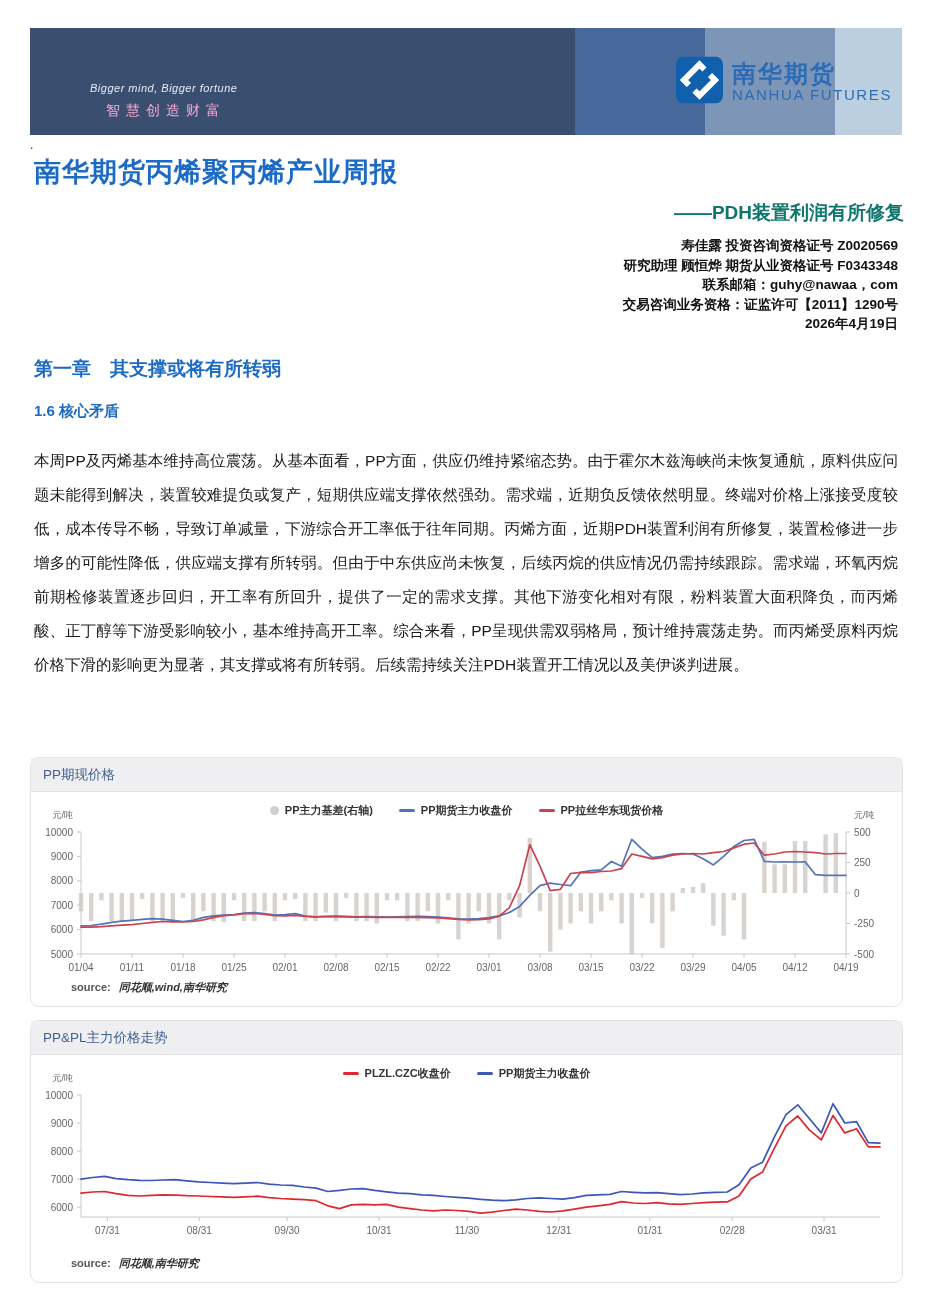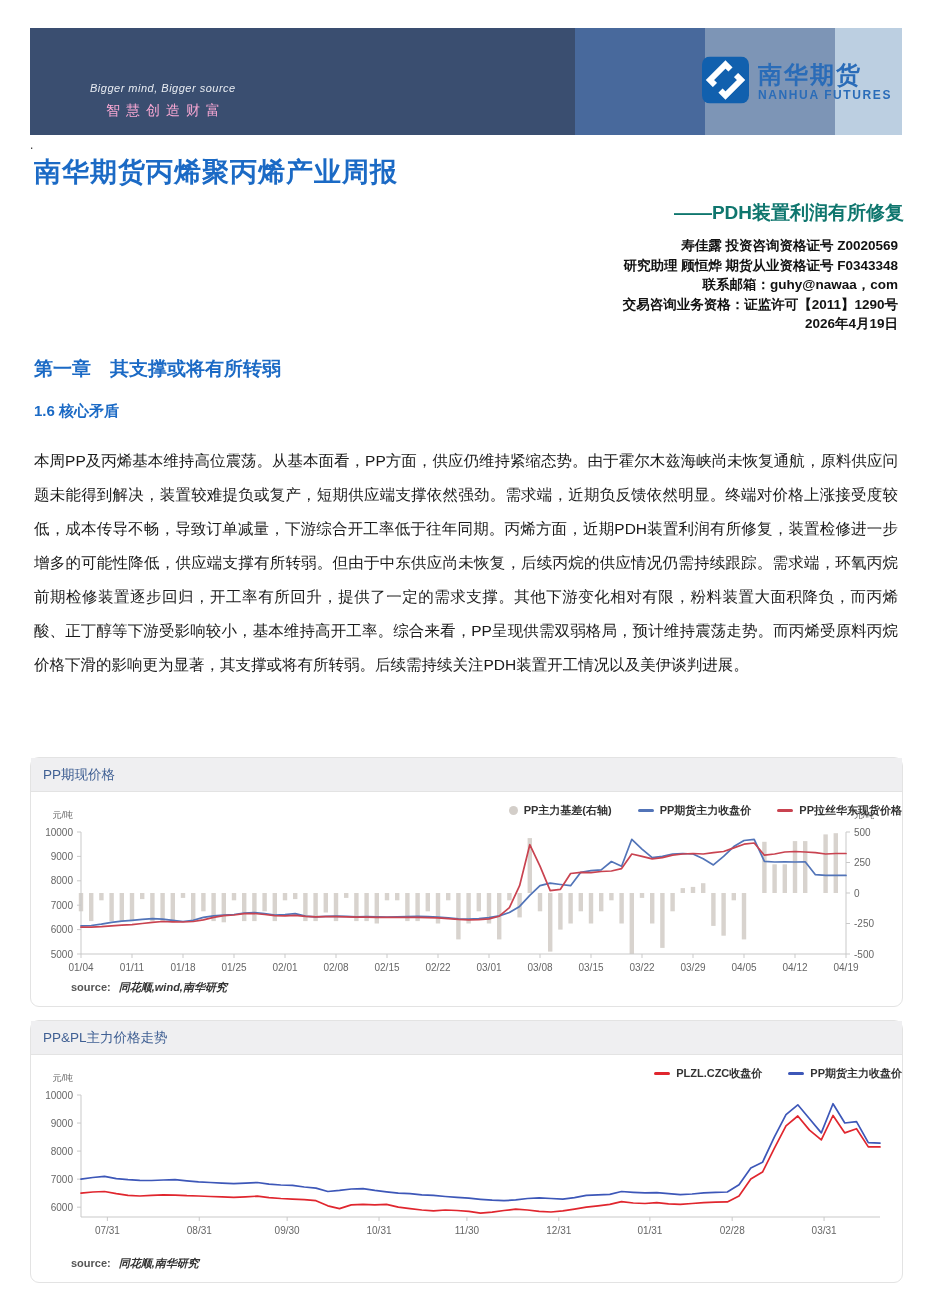--- a/index.html
+++ b/index.html
@@ -10,57 +10,57 @@
   .banner{position:absolute;left:30px;top:28px;width:872px;height:107px;display:flex;background:#3a4e70;}
   .banner-main{flex:1;position:relative;background:#3a4e70;}
   .slogan-en{position:absolute;left:60px;top:54px;font-size:11px;font-style:italic;color:#e8ecf2;letter-spacing:.5px;}
   .slogan-cn{position:absolute;left:76px;top:74px;font-size:14px;color:#f9a8d4;letter-spacing:6px;}
   .stripe{height:100%;}
   .s1{width:130px;background:#48699c;}
   .s2{width:130px;background:#7d95b6;}
   .s3{width:67px;background:#bccfe1;}
   .logo{position:absolute;right:10px;top:50%;transform:translateY(-50%);display:flex;align-items:center;gap:9px;}
   .logo-cn{font-size:24px;font-weight:700;color:#2a6cb8;letter-spacing:2px;line-height:1.05;}
-  .logo-en{font-size:12px;font-weight:700;color:#2a6cb8;letter-spacing:1.6px;}
+  .logo-en{font-size:15px;font-weight:400;color:#2a6cb8;letter-spacing:1.6px;}
 
   .stray-dot{position:absolute;left:30px;top:138px;font-size:12px;color:#333;}
   .page-title{position:absolute;left:34px;top:154px;margin:0;font-size:27px;font-weight:700;color:#1b6ac5;letter-spacing:1px;}
   .subtitle{position:absolute;right:26px;top:200px;font-size:19px;font-weight:700;color:#0f766e;}
   .meta{position:absolute;right:32px;top:236px;text-align:right;font-size:13.5px;font-weight:700;color:#111;line-height:19.5px;}
 
   .chapter{position:absolute;left:34px;top:356px;margin:0;font-size:19px;font-weight:700;color:#1b6ac5;}
   .subsec{position:absolute;left:34px;top:402px;margin:0;font-size:15px;font-weight:700;color:#1b6ac5;}
   .body-text{position:absolute;left:34px;top:444px;width:864px;margin:0;font-size:15.5px;line-height:34px;color:#1a1a1a;text-align:justify;}
 
   
   .panel{position:absolute;left:30px;width:873px;border:1px solid #e3e3e3;border-radius:9px;background:#fff;box-sizing:border-box;}
   .panel0{top:757px;height:250px;}
   .panel1{top:1020px;height:263px;}
   .panel-header{height:33px;line-height:33px;background:#efeff1;border-bottom:1px solid #e3e3e3;padding-left:12px;font-size:13.5px;font-weight:500;color:#3f5f93;}
   .panel-body{position:relative;width:100%;}
   .panel0 .panel-body{height:215px;}
   .panel1 .panel-body{height:228px;}
-  .legend{position:absolute;top:11px;left:0;width:100%;display:flex;justify-content:flex-end;gap:26px;z-index:2;}
+  .legend{position:absolute;top:11px;left:0;width:100%;display:flex;justify-content:center;gap:26px;z-index:2;}
   .lg-item{display:flex;align-items:center;font-size:11px;font-weight:700;color:#333;}
   .lg-dot{display:inline-block;width:9px;height:9px;border-radius:50%;margin-right:6px;}
   .lg-line{display:inline-block;width:16px;height:2.6px;border-radius:2px;margin-right:6px;}
   .chart-svg{position:absolute;left:0;top:0;width:869px;height:192px;}
   .chart-svg text{font-family:"Liberation Sans","DejaVu Sans",sans-serif;font-size:10px;fill:#666;}
   .chart-svg text.unit{font-size:9px;fill:#666;}
   .source-row{position:absolute;left:40px;bottom:12px;font-size:11px;color:#555;font-weight:bold;}
   .source-row .src-val{font-style:italic;color:#333;margin-left:8px;}
 </style>
 </head>
 <body>
 
 <div class="page">
 
   <header class="banner">
     <div class="banner-main">
-      <div class="slogan-en">Bigger mind, Bigger source</div>
+      <div class="slogan-en">Bigger mind, Bigger fortune</div>
       <div class="slogan-cn">智慧创造财富</div>
     </div>
     <div class="stripe s1"></div>
     <div class="stripe s2"></div>
     <div class="stripe s3"></div>
     <div class="logo">
       <span>
         <svg width="47" height="47" viewBox="0 0 47 47">
           <rect x="0" y="0" width="47" height="47" rx="8" fill="#1160ae"></rect>
           <path d="M23.5 8 L39 23.5 L23.5 39 L8 23.5 Z" fill="none" stroke="#ffffff" stroke-width="6"></path>

